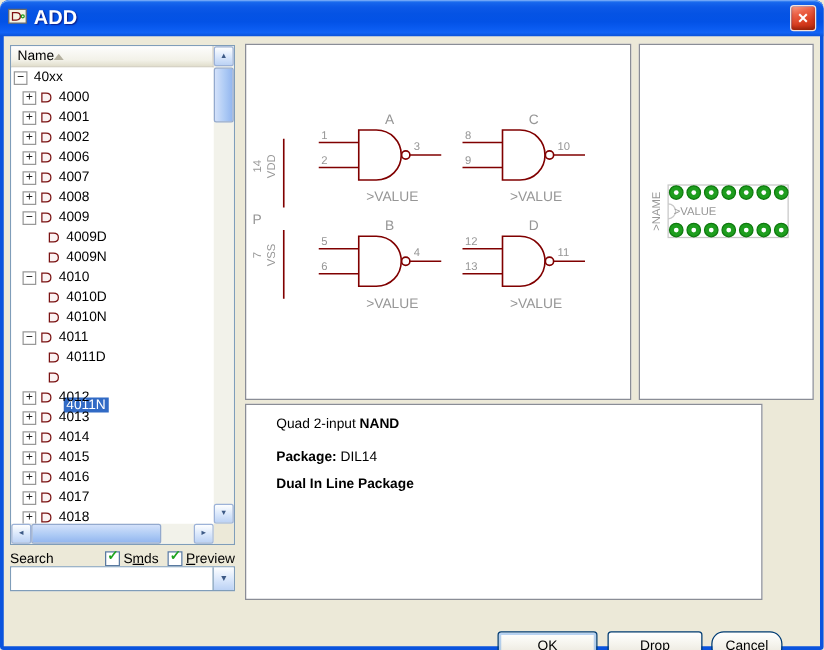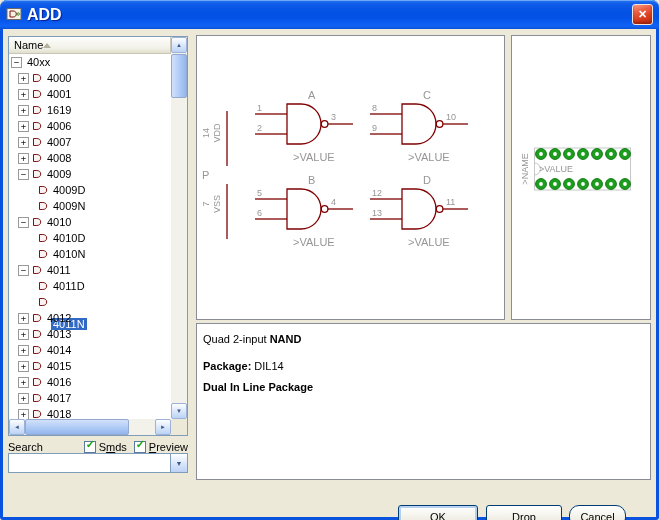--- a/index.html
+++ b/index.html
@@ -70,22 +70,22 @@
   .combo-btn { width:17px; border-left:1px solid #7F9DB9; flex:none;
     background:linear-gradient(180deg,#FDFEFF,#D8E6FB 55%,#BCD2F4);
     display:flex; align-items:center; justify-content:center; color:#3D5A86; }
   .combo-btn i { font-style:normal; font-size:7px; line-height:7px; }
 
   
   .symbol-panel { position:absolute; left:193px; top:6px; width:309px; height:285px;
     background:#fff; border:1px solid #8A8D96; }
   .package-panel { position:absolute; left:508px; top:6px; width:140px; height:285px;
     background:#fff; border:1px solid #8A8D96; }
-  .desc-panel { position:absolute; left:193px; top:294px; width:455px; height:157px;
-    background:#fff; border:1px solid #8A8D96; padding:9px 6px; color:#000; }
+  .desc-panel { position:absolute; left:193px; top:294px; width:414px; height:157px;
+    background:#fff; border:1px solid #8A8D96; padding:9px 24px; color:#000; }
   .desc-line1 { margin-bottom:15px; } .desc-line2 { margin-bottom:9px; }
 
   
   .btn { position:absolute; top:476px; height:23px; color:#000;
     font-family:"Liberation Sans", sans-serif; font-size:11px;
     background:linear-gradient(180deg,#FFFFFF 0%,#F6F5EF 40%,#EDEAE0 75%,#DCD8C7 100%);
     border:1px solid #003C74; border-radius:3px; }
   .btn.ok { left:395px; width:80px; box-shadow:inset 0 0 0 2px rgba(125,175,232,.55); }
   .btn.drop { left:483px; width:76px; }
   .btn.cancel { left:566px; width:57px;border-radius:10px; }
@@ -143,21 +143,21 @@
             <span class="tree-label">4001</span>
           </div>
           <div class="tree-row">
             <span class="indent l1"></span>
             <span class="expander">+</span>
             <span class="node-icon">
               <svg width="10" height="10" viewBox="0 0 10 10">
                 <path d="M1.5 1.5 H4.8 C7.4 1.5 8.7 3.1 8.7 5 C8.7 6.9 7.4 8.5 4.8 8.5 H1.5 Z" fill="#FBF3F3" stroke="#7A1212"></path>
               </svg>
             </span>
-            <span class="tree-label">1619</span>
+            <span class="tree-label">4002</span>
           </div>
           <div class="tree-row">
             <span class="indent l1"></span>
             <span class="expander">+</span>
             <span class="node-icon">
               <svg width="10" height="10" viewBox="0 0 10 10">
                 <path d="M1.5 1.5 H4.8 C7.4 1.5 8.7 3.1 8.7 5 C8.7 6.9 7.4 8.5 4.8 8.5 H1.5 Z" fill="#FBF3F3" stroke="#7A1212"></path>
               </svg>
             </span>
             <span class="tree-label">4006</span>

